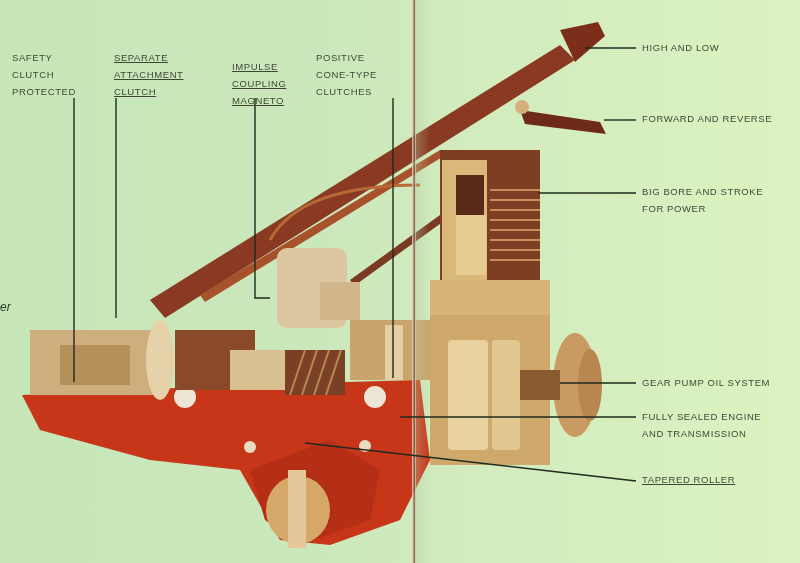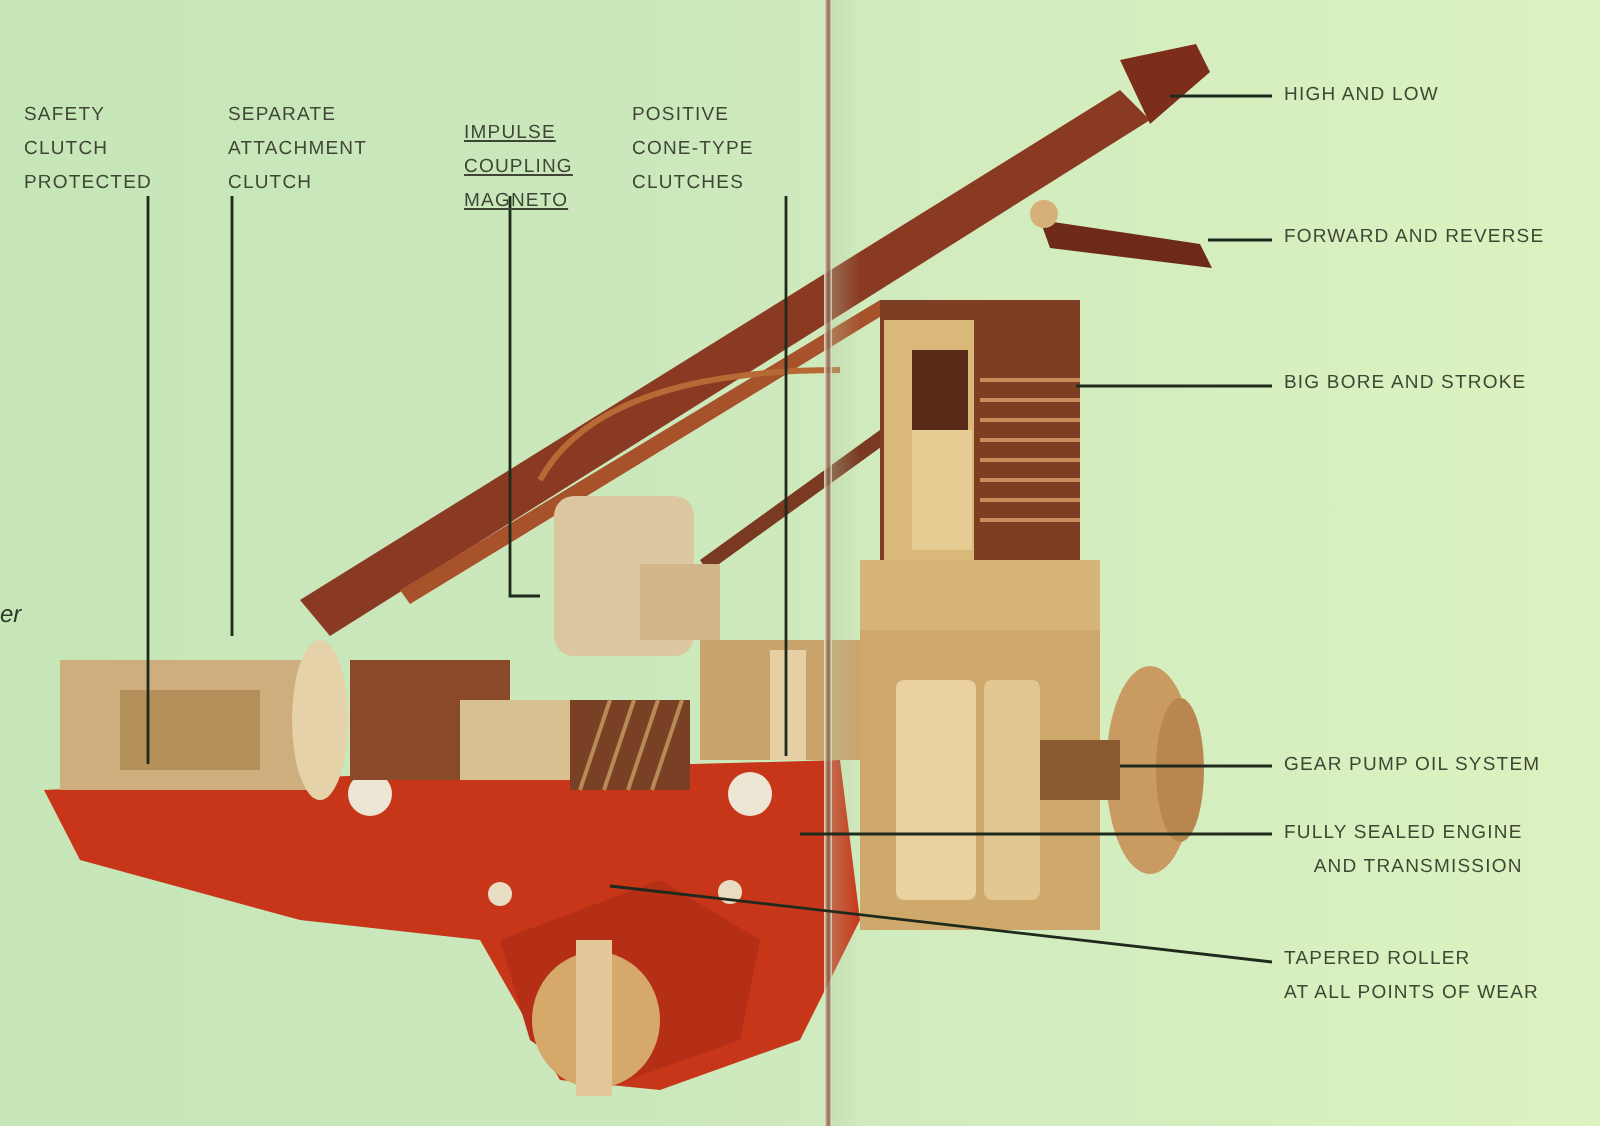--- a/index.html
+++ b/index.html
@@ -118,21 +118,21 @@
       <polyline points="400,417 636,417" fill="none" stroke="#1f2a1c" stroke-width="1.4"></polyline>
       <polyline points="305,443 636,481" fill="none" stroke="#1f2a1c" stroke-width="1.4"></polyline>
     </svg>
 
   <div id="callouts">
       <div class="label" style="left: 12px; top: 49px;">
         <span>SAFETY</span>
         <span>CLUTCH</span>
         <span>PROTECTED</span>
       </div>
-      <div class="label" style="left: 114px; top: 49px;">
+      <div class="label" style="left: 114px; top: 49px; text-decoration: underline;">
         <span>SEPARATE</span>
         <span>ATTACHMENT</span>
         <span>CLUTCH</span>
       </div>
       <div class="label" style="left: 232px; top: 58px; text-decoration: underline;">
         <span>IMPULSE</span>
         <span>COUPLING</span>
         <span>MAGNETO</span>
       </div>
       <div class="label" style="left: 316px; top: 49px;">
@@ -141,26 +141,26 @@
         <span>CLUTCHES</span>
       </div>
       <div class="label" style="left: 642px; top: 39px;">
         <span>HIGH AND LOW</span>
       </div>
       <div class="label" style="left: 642px; top: 110px;">
         <span>FORWARD AND REVERSE</span>
       </div>
       <div class="label" style="left: 642px; top: 183px;">
         <span>BIG BORE AND STROKE</span>
+        <span>FOR POWER</span>
       </div>
       <div class="label" style="left: 642px; top: 374px;">
         <span>GEAR PUMP OIL SYSTEM</span>
       </div>
-      <div class="label" style="left: 642px; top: 408px; text-align: right;">
+      <div class="label" style="left: 642px; top: 408px;">
         <span>FULLY SEALED ENGINE</span>
         <span>AND TRANSMISSION</span>
       </div>
-      <div class="label" style="left: 642px; top: 471px;">
+      <div class="label" style="left: 642px; top: 471px; text-decoration: underline;">
         <span>TAPERED ROLLER</span>
-        <span>AT ALL POINTS OF WEAR</span>
       </div>
     </div>
 </div>
 
 </body></html>

